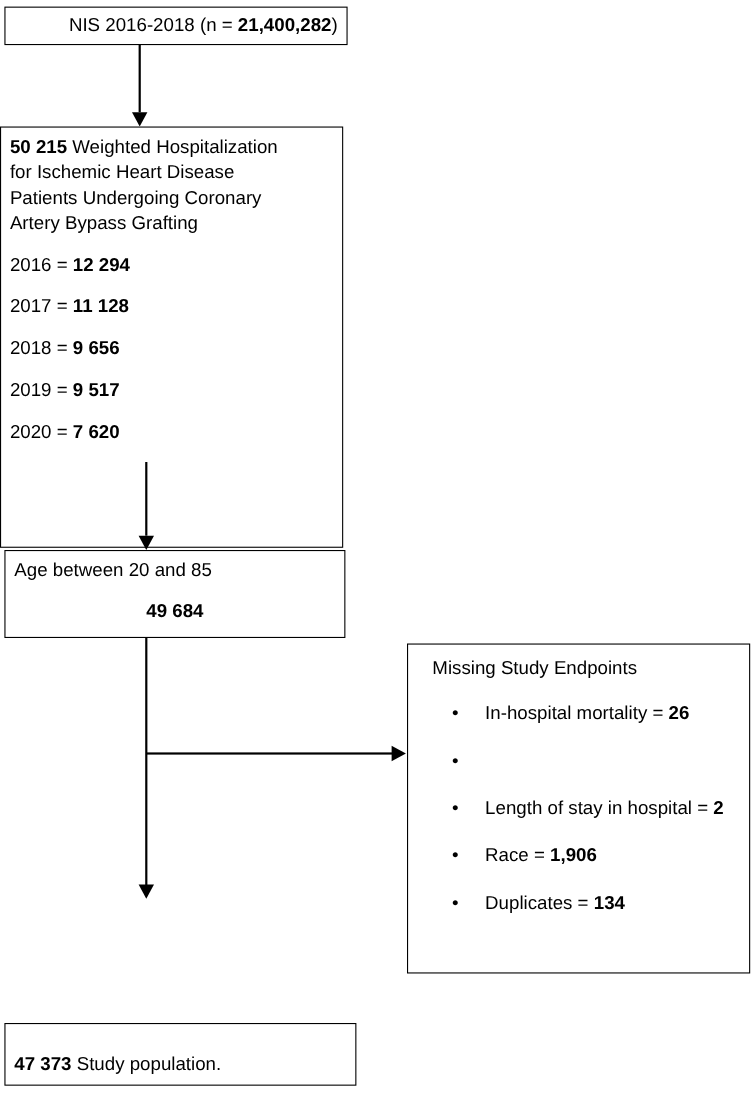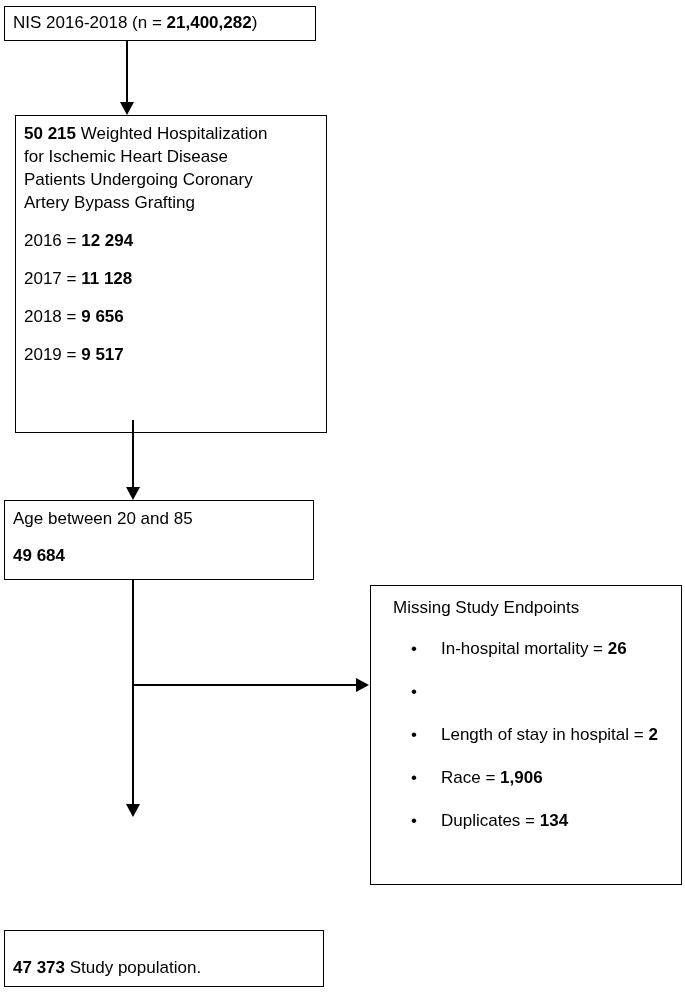--- a/index.html
+++ b/index.html
@@ -22,31 +22,32 @@
   }
   .box {
     position: absolute;
     border: 1px solid #000000;
     background: #ffffff;
     box-sizing: border-box;
   }
   .box-source {
     left: 4px; top: 6px; width: 312px; height: 35px;
     padding: 4px 8px;
+    text-align: right;
   }
   .box-weighted {
-    left: 15px; top: 115px; width: 312px; height: 318px;
+    left: 0; top: 115px; width: 312px; height: 383px;
     padding: 6px 34px 6px 8px;
   }
   .year-line { margin-top: 15px; }
   .box-age {
     left: 4px; top: 500px; width: 310px; height: 80px;
     padding: 6px 8px;
   }
-  .age-count { margin-top: 14px; }
+  .age-count { margin-top: 14px; text-align: center; }
   .box-missing {
     left: 370px; top: 585px; width: 312px; height: 300px;
     padding: 8px 10px;
   }
   .missing-title { margin: 2px 0 18px 12px; }
   .bullet-row {
     display: flex;
     margin-left: 30px;
     margin-bottom: 20px;
   }
@@ -119,20 +120,23 @@
     </div>
     <div class="year-line">
       <span>2017 = </span><b>11 128</b>
     </div>
     <div class="year-line">
       <span>2018 = </span><b>9 656</b>
     </div>
     <div class="year-line">
       <span>2019 = </span><b>9 517</b>
     </div>
+    <div class="year-line">
+      <span>2020 = </span><b>7 620</b>
+    </div>
   </div>
 
   <div class="vline line-2"></div>
   <div class="arrow-down head-2"></div>
 
   <div class="box box-age">
     <div>Age between 20 and 85</div>
     <div class="age-count"><b>49 684</b></div>
   </div>
 

